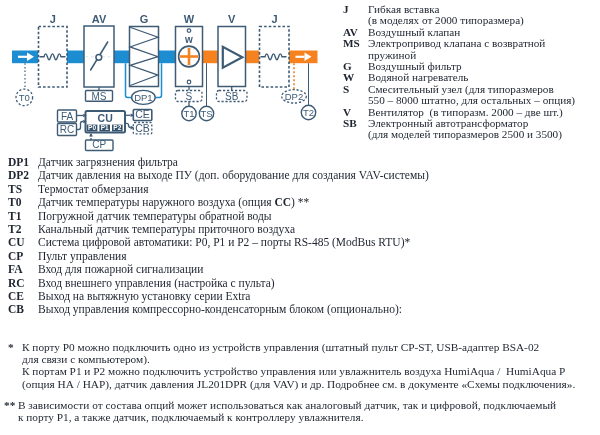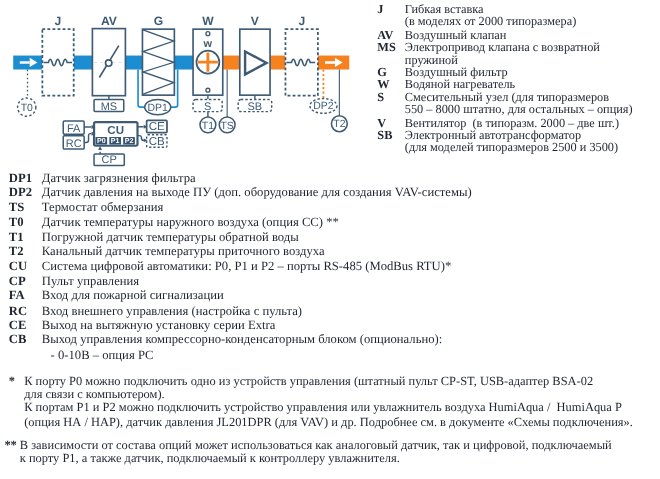--- a/index.html
+++ b/index.html
@@ -9,21 +9,21 @@
   .rcol{position:absolute;left:343px;top:4px;width:256px;font-size:11.2px;line-height:11.4px;}
   .rcol .e{position:relative;padding-left:25px;}
   .rcol .a{position:absolute;left:0;top:0;font-weight:bold;}
   .legend{position:absolute;left:8px;top:156px;width:590px;font-size:11.5px;line-height:13.4px;}
   .legend .row{position:relative;padding-left:30px;white-space:nowrap;}
   .legend .a{position:absolute;left:0;top:0;font-weight:bold;}
   .legend .sub{padding-left:38px;}
   .fn{position:absolute;left:8px;width:592px;font-size:11.3px;line-height:12.2px;}
   .fn .m{position:absolute;left:0;top:0;font-weight:bold;}
   .fn .t{padding-left:14px;}
-  b{font-weight:normal;}
+  b{font-weight:bold;}
 </style>
 </head>
 <body>
 <svg id="diagram" width="340" height="156" viewBox="0 0 340 156">
   <g fill="none" stroke="#3e5b76">
 
     <g stroke="none">
       <rect x="12" y="50.5" width="26.5" height="12.7" fill="#1b8dd0"></rect>
       <rect x="67" y="50.5" width="108.5" height="12.7" fill="#1b8dd0"></rect>
       <rect x="202.5" y="50.5" width="57" height="12.7" fill="#f5821f"></rect>
@@ -175,21 +175,20 @@
   <div class="row"><span class="a">TS</span>Термостат обмерзания</div>
   <div class="row"><span class="a">T0</span>Датчик температуры наружного воздуха (опция <b>СС</b>) **</div>
   <div class="row"><span class="a">T1</span>Погружной датчик температуры обратной воды</div>
   <div class="row"><span class="a">T2</span>Канальный датчик температуры приточного воздуха</div>
   <div class="row"><span class="a">CU</span>Система цифровой автоматики: Р0, Р1 и Р2 – порты RS-485 (ModBus RTU)*</div>
   <div class="row"><span class="a">CP</span>Пульт управления</div>
   <div class="row"><span class="a">FA</span>Вход для пожарной сигнализации</div>
   <div class="row"><span class="a">RC</span>Вход внешнего управления (настройка с пульта)</div>
   <div class="row"><span class="a">CE</span>Выход на вытяжную установку серии Extra</div>
   <div class="row"><span class="a">CB</span>Выход управления компрессорно-конденсаторным блоком (опционально):</div>
-  <div class="row sub">- 0-10В – опция <b>PC</b></div>
 </div>
 
 <div class="fn" style="top:341px;">
   <span class="m">*</span>
   <div class="t">К порту Р0 можно подключить одно из устройств управления (штатный пульт CP-ST, USB-адаптер BSA-02<br>
   для связи с компьютером).<br>
   К портам Р1 и Р2 можно подключить устройство управления или увлажнитель воздуха HumiAqua /&nbsp; HumiAqua P<br>
   (опция НА / НАР), датчик давления JL201DPR (для VAV) и др. Подробнее см. в документе «Схемы подключения».</div>
 </div>
 

